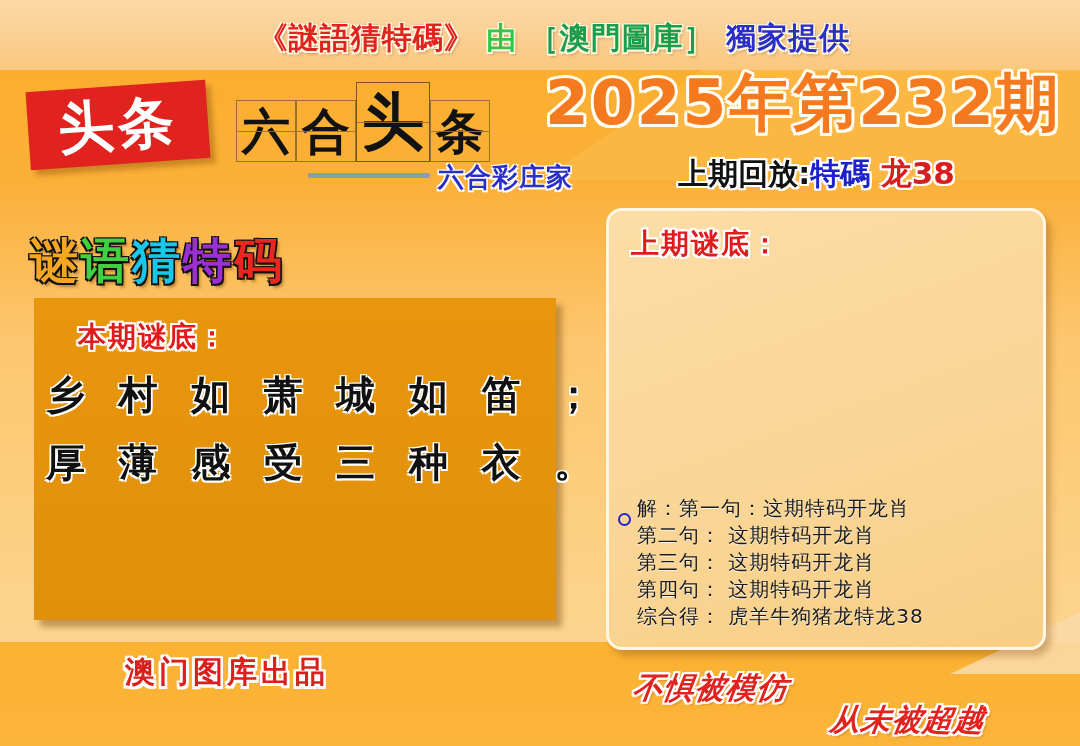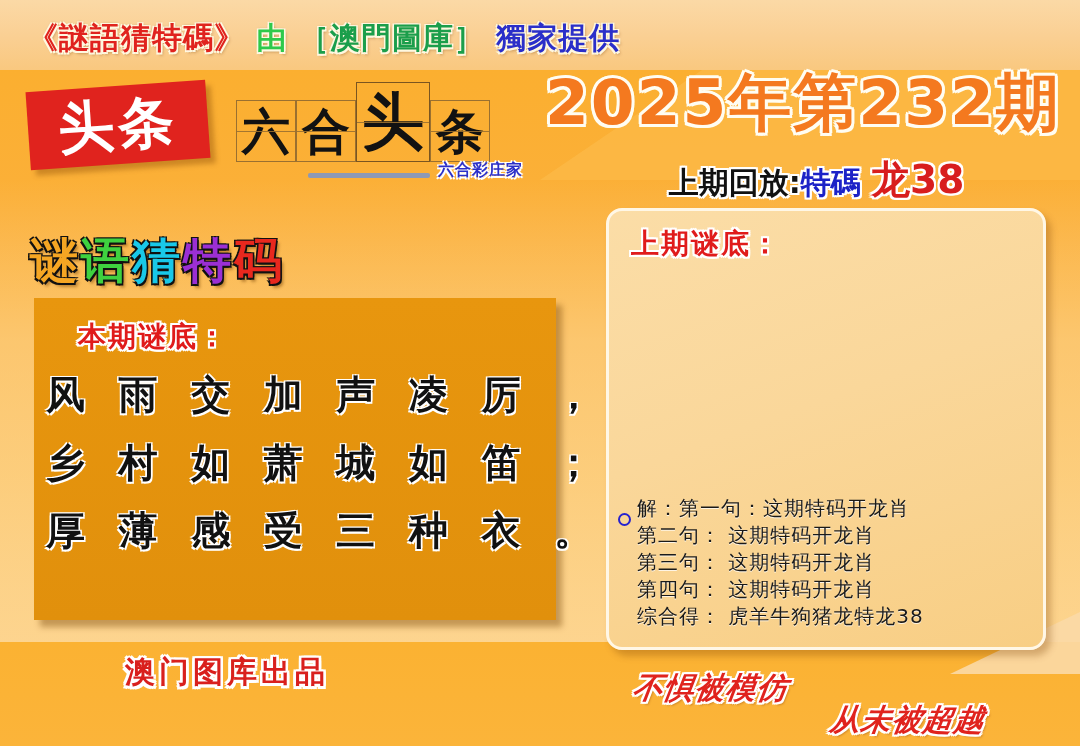--- a/index.html
+++ b/index.html
@@ -37,21 +37,21 @@
   #bg-corner-diag{
     position:absolute; right:0; top:612px; width:130px; height:62px;
     background:#FBD9A6;
     clip-path:polygon(100% 0,100% 100%,0 100%);
     opacity:.9;
   }
 
   
   #header-line{
     position:absolute; left:0; top:18px; width:1080px; height:40px;
-    white-space:nowrap;
+    text-align:center; white-space:nowrap;
     font-size:30px; font-weight:bold; letter-spacing:1px;
     font-family:"DejaVu Sans","Liberation Sans",sans-serif;
     padding-left:28px;
   }
   #header-line span{
     text-shadow:
       -1.5px -1.5px 0 #FFF8E0, 1.5px -1.5px 0 #FFF8E0,
       -1.5px  1.5px 0 #FFF8E0, 1.5px  1.5px 0 #FFF8E0,
        0 0 3px rgba(0,0,0,.35), 2px 3px 3px rgba(120,60,0,.35);
   }
@@ -92,21 +92,21 @@
     border:1.5px solid #7A5520;
   }
 
   
   #sub-rule{
     position:absolute; left:308px; top:173px; width:122px; height:5px;
     background:#8D99B5; border-radius:2px;
   }
   #sub-label{
     position:absolute; left:438px; top:160px;
-    font-size:16px; font-weight:bold; color:#2B2FC9; letter-spacing:1px;
+    font-size:26px; font-weight:bold; color:#2B2FC9; letter-spacing:1px;
     text-shadow:
       -1.5px -1.5px 0 #fff, 1.5px -1.5px 0 #fff,
       -1.5px  1.5px 0 #fff, 1.5px  1.5px 0 #fff;
     font-family:"DejaVu Sans","Liberation Sans",sans-serif;
   }
 
   
   #issue-title{
     position:absolute; left:545px; top:68px; width:500px;
     text-align:center; white-space:nowrap;
@@ -128,21 +128,21 @@
     font-family:"DejaVu Sans","Liberation Sans",sans-serif;
   }
   #last-draw span{
     text-shadow:
       -2px -2px 0 #fff, 2px -2px 0 #fff,
       -2px  2px 0 #fff, 2px  2px 0 #fff,
        0 -2px 0 #fff, 0 2px 0 #fff, -2px 0 0 #fff, 2px 0 0 #fff;
   }
   #last-draw .lbl{ color:#111;margin-left:43px; }
   #last-draw .mid{ color:#1C22C7; }
-  #last-draw .num{ color:#D81E1E; font-size:39px; }
+  #last-draw .num{ color:#D81E1E; font-size:31px; }
 
   
   #rainbow-title{
     position:absolute; left:30px; top:236px;
     font-size:48px; font-weight:bold; letter-spacing:3px; line-height:1;
     white-space:nowrap;
     font-family:"DejaVu Sans","Liberation Sans",sans-serif;
   }
   #rainbow-title span{
     text-shadow:
@@ -300,21 +300,20 @@
   <span class="lbl">上期回放:</span><span class="mid">特碼</span> <span class="num">龙38</span>
 </div>
 
 <div id="rainbow-title">
   <span style="color: rgb(245, 166, 35);">谜</span><span style="color: rgb(63, 209, 63);">语</span><span style="color: rgb(25, 200, 232);">猜</span><span style="color: rgb(155, 47, 212);">特</span><span style="color: rgb(232, 40, 30);">码</span>
 </div>
 
 <div id="riddle-box"></div>
 <div id="riddle-heading">本期谜底：</div>
 <div id="riddle-lines">
-  <div class="line">风 雨 交 加 声 凌 厉 ，</div>
   <div class="line">乡 村 如 萧 城 如 笛 ；</div>
   <div class="line">厚 薄 感 受 三 种 衣 。</div>
 </div>
 
 <div id="right-panel">
   <div id="prev-heading">上期谜底：</div>
   <div id="explain-marker"></div>
   <div id="explain-lines">
     <div class="line">解：第一句：这期特码开龙肖</div>
     <div class="line">第二句： 这期特码开龙肖</div>

